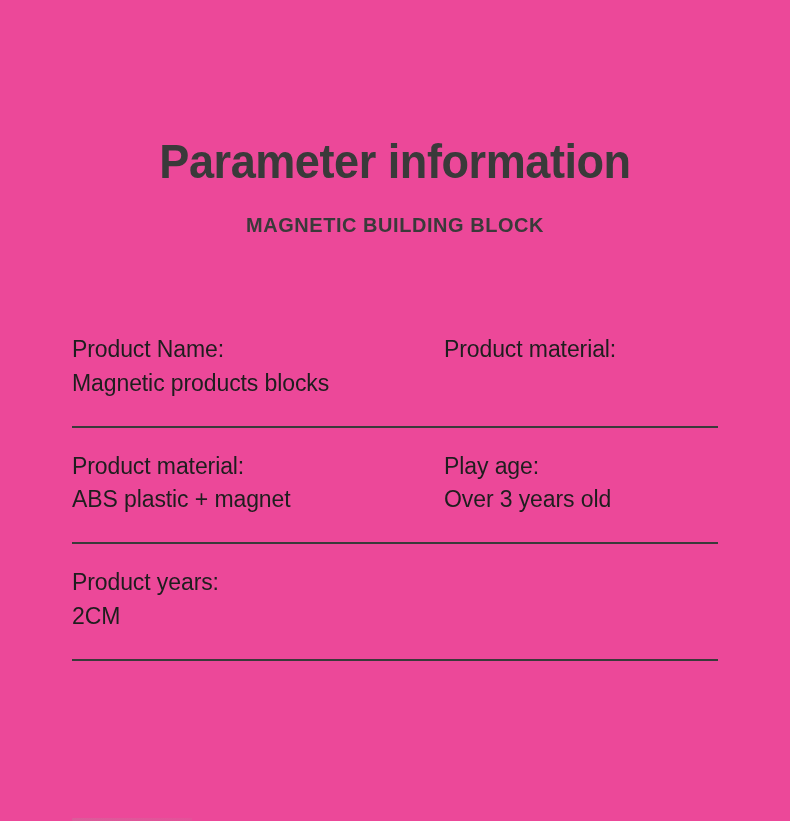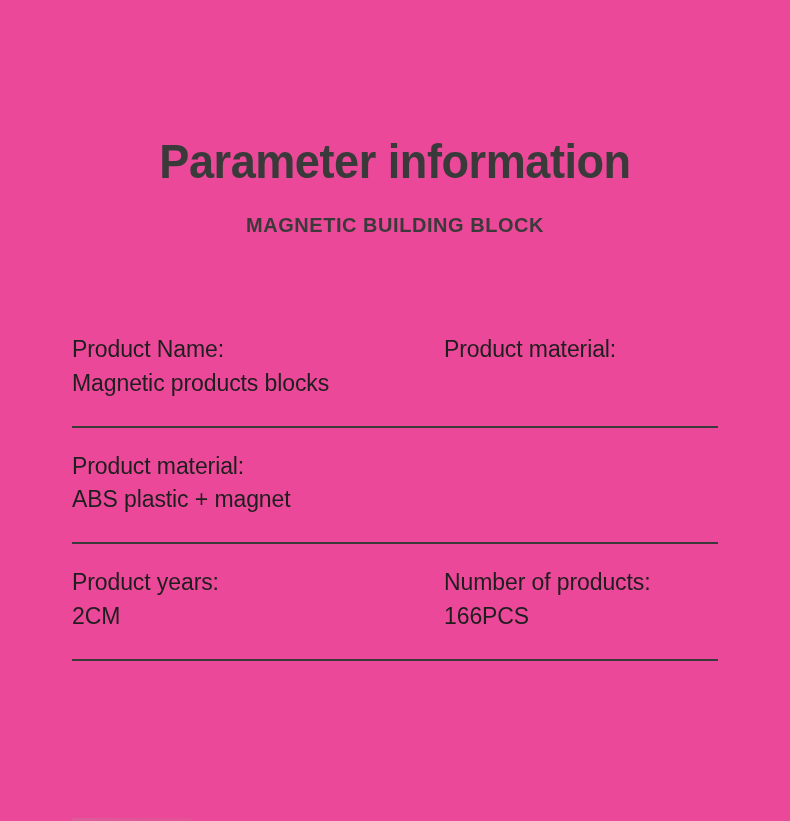--- a/index.html
+++ b/index.html
@@ -128,30 +128,30 @@
       <div class="spec-cell right">
         <span class="spec-label">Product material:</span>
       </div>
     </div>
 
     <div class="spec-row">
       <div class="spec-cell left">
         <span class="spec-label">Product material:</span>
         <span class="spec-value">ABS plastic + magnet</span>
       </div>
+      <div class="spec-cell right">
+        <span class="spec-label">Play age:</span>
+        <span class="spec-value">Over 3 years old</span>
+      </div>
     </div>
 
     <div class="spec-row">
       <div class="spec-cell left">
         <span class="spec-label">Product years:</span>
         <span class="spec-value">2CM</span>
-      </div>
-      <div class="spec-cell right">
-        <span class="spec-label">Number of products:</span>
-        <span class="spec-value">166PCS</span>
       </div>
     </div>
 
   </div>
 
   <div class="next-section-peek"></div>
 
 </div>
 
 </body></html>

